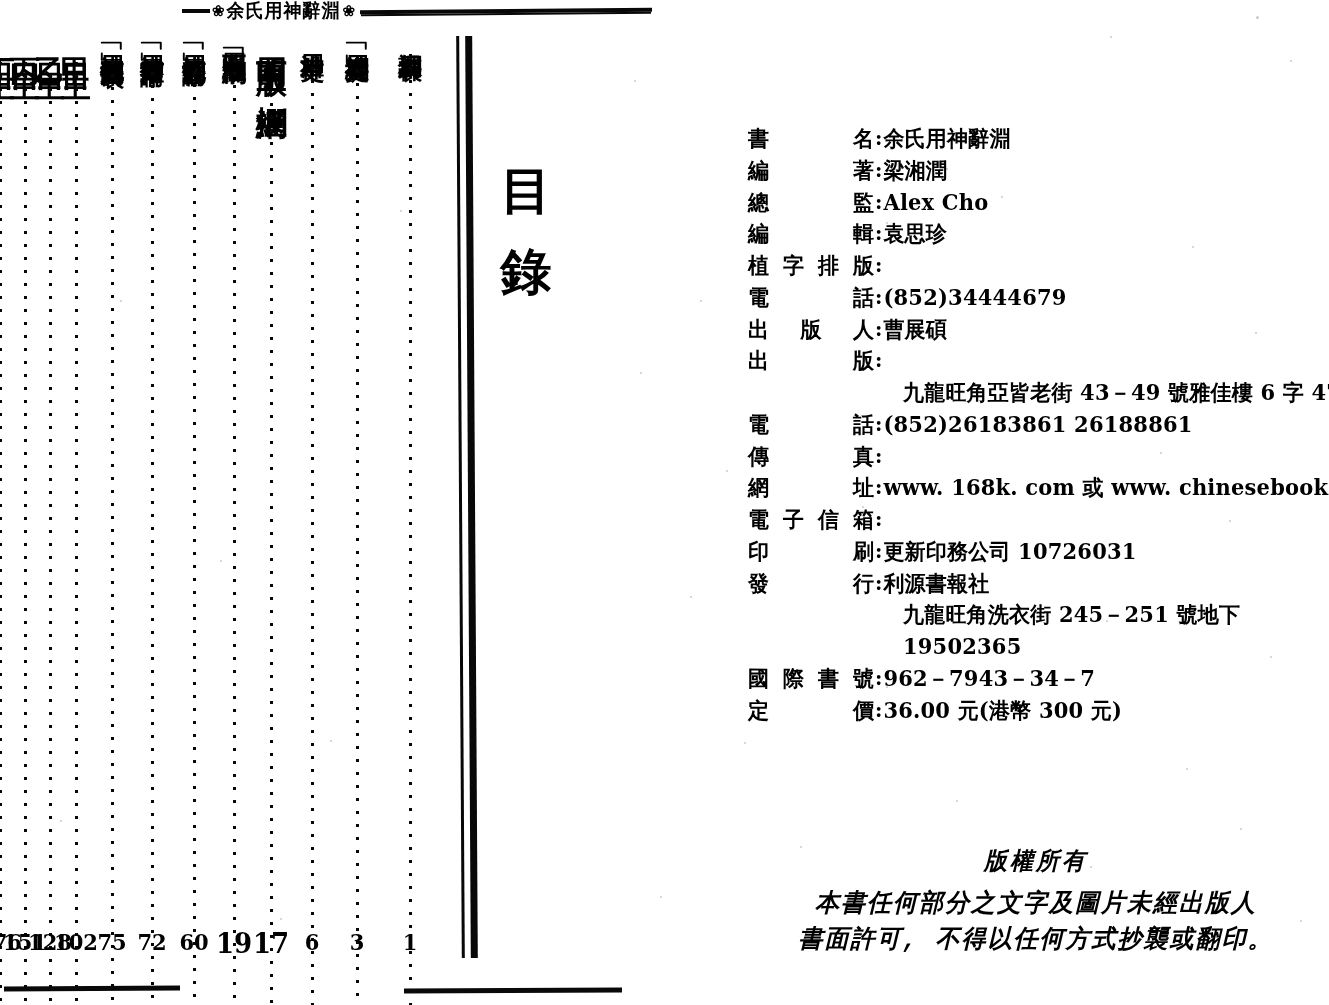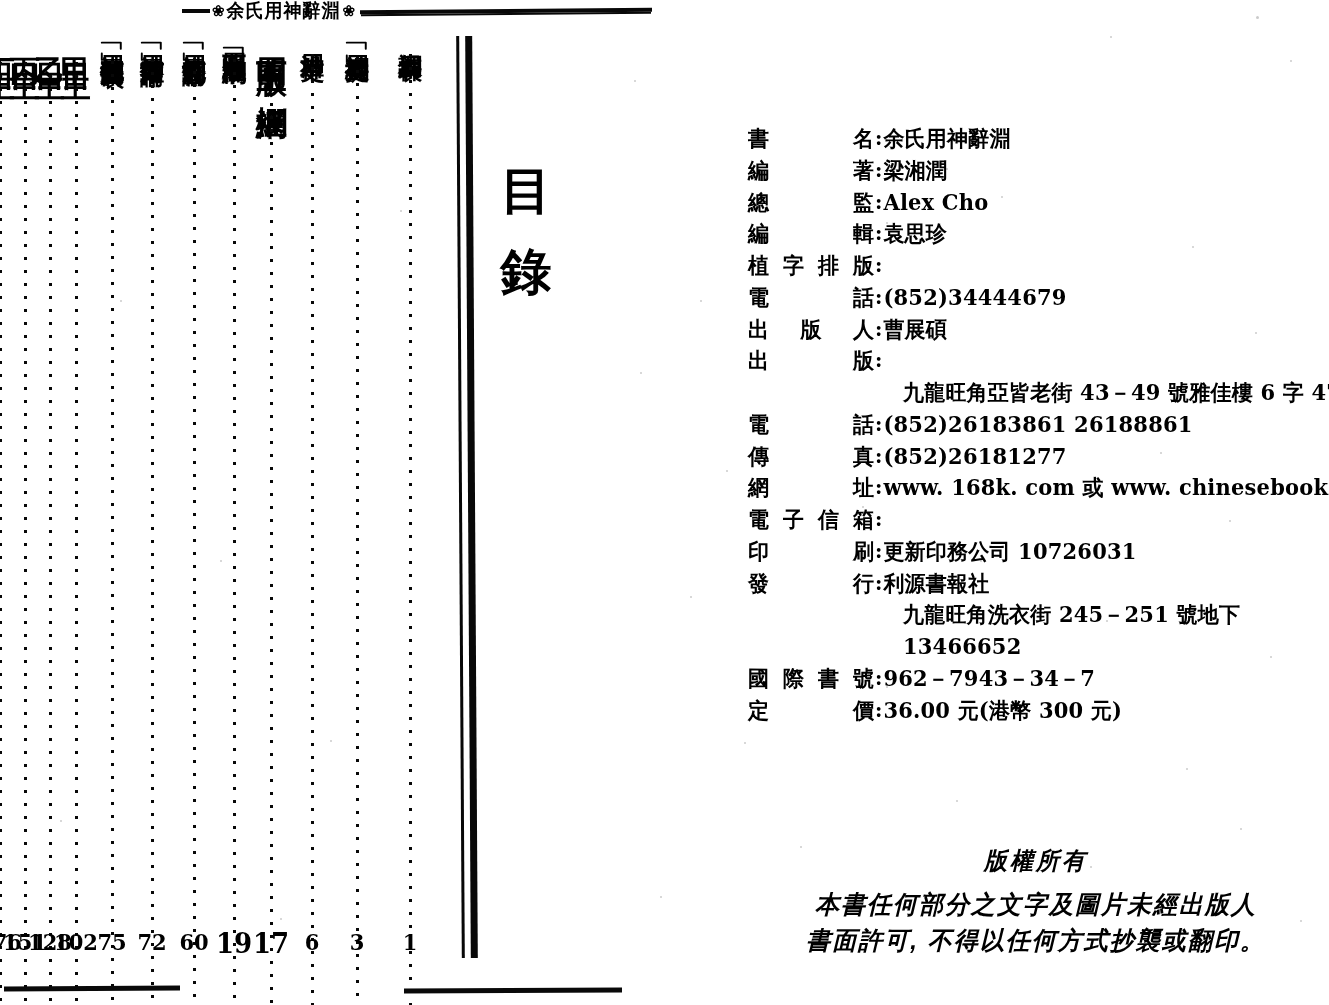--- a/index.html
+++ b/index.html
@@ -234,21 +234,21 @@
     flex: none;
     width: 155px;
   }
 
   
   #rights {
     position: absolute;
     left: 84px; top: 846px;
     width: 576px;
     text-align: center;
-    font-family: Liberation Sans, sans-serif;
+    font-family: Liberation Mono, monospace;
   }
   #rights .rights-title {
     font-size: 23px;
     font-weight: 700;
     font-style: italic;
     letter-spacing: 3px;
     margin-bottom: 10px;
     transform: scaleY(1.05);
   }
   #rights .rights-line {
@@ -471,21 +471,20 @@
         </div>
         <div class="col-sep">:</div>
         <div class="col-value">(852)26183861      26188861</div>
       </div>
       <div class="col-row">
         <div class="col-label">
           <span>傳</span>
           <span>真</span>
         </div>
         <div class="col-sep">:</div>
-        <div class="col-value">(852)26181277</div>
       </div>
       <div class="col-row">
         <div class="col-label">
           <span>網</span>
           <span>址</span>
         </div>
         <div class="col-sep">:</div>
         <div class="col-value">www. 168k. com 或 www. chinesebook. com. hk</div>
       </div>
       <div class="col-row">
@@ -512,21 +511,21 @@
         </div>
         <div class="col-sep">:</div>
         <div class="col-value">利源書報社</div>
       </div>
       <div class="col-row cont">
         <div class="col-indent"></div>
         <div class="col-value">九龍旺角洗衣街 245－251 號地下</div>
       </div>
       <div class="col-row cont">
         <div class="col-indent"></div>
-        <div class="col-value">13466652</div>
+        <div class="col-value">19502365</div>
       </div>
       <div class="col-row">
         <div class="col-label tight">
           <span>國</span>
           <span>際</span>
           <span>書</span>
           <span>號</span>
         </div>
         <div class="col-sep">:</div>
         <div class="col-value">962－7943－34－7</div>

